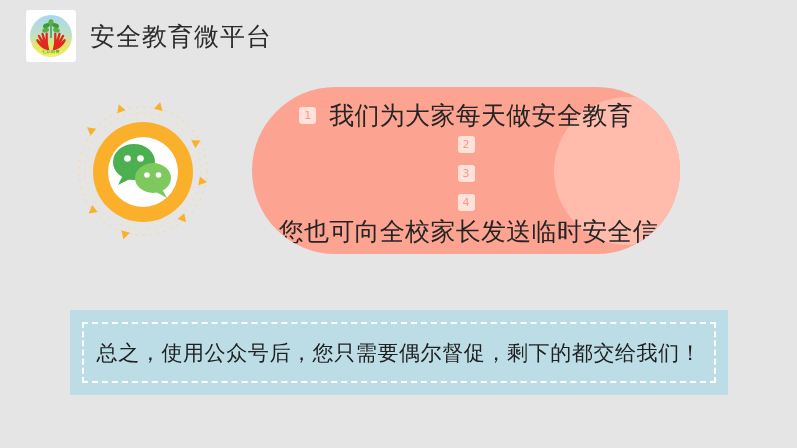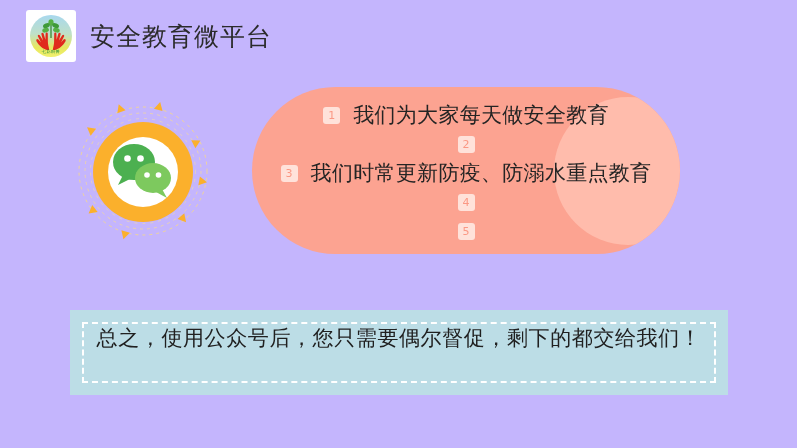--- a/index.html
+++ b/index.html
@@ -14,21 +14,21 @@
     background: #fbfbc0;
     font-family: "DejaVu Sans", "Liberation Sans", sans-serif;
     position: relative;
   }
 
   .slide {
     position: absolute;
     left: 0; top: 0;
     width: 797px;
     height: 448px;
-    background: #c4b5fd;
+    background: #e5e5e5;
   }
 
   
   .header {
     position: absolute;
     left: 26px;
     top: 10px;
     display: flex;
     align-items: center;
   }
@@ -164,21 +164,21 @@
     background: #ffe2da;
     color: #fb9884;
     font-size: 11px;
     line-height: 17px;
     text-align: center;
     flex: 0 0 auto;
     font-family: "DejaVu Sans", "Liberation Sans", sans-serif;
   }
   .pill-item .ptext {
     margin-left: 13px;
-    font-size: 21px;
+    font-size: 25px;
     color: #242424;
     white-space: nowrap;
     letter-spacing: 0.3px;
     font-family: "DejaVu Sans", "Liberation Sans", sans-serif;
     text-align: right;
   }
 
   
   .banner {
     position: absolute;
@@ -189,21 +189,21 @@
     background: #bcdde6;
   }
   .banner-dash {
     position: absolute;
     left: 12px;
     top: 12px;
     right: 12px;
     bottom: 12px;
     border: 2px dashed #ffffff;
     display: flex;
-    align-items: flex-start;
+    align-items: center;
     justify-content: center;
     box-sizing: border-box;
   }
   .banner-text {
     font-size: 21px;
     color: #202020;
     letter-spacing: 0.6px;
     white-space: nowrap;
     font-family: "DejaVu Sans", "Liberation Sans", sans-serif;
   }
@@ -287,29 +287,29 @@
         <span class="badge">1</span>
         <span class="ptext">我们为大家每天做安全教育</span>
       </div>
 
       <div class="pill-item">
         <span class="badge">2</span>
       </div>
 
       <div class="pill-item">
         <span class="badge">3</span>
-        <span class="ptext">我们时常更新防疫、防溺水重点教育</span>
       </div>
 
       <div class="pill-item">
         <span class="badge">4</span>
       </div>
 
       <div class="pill-item">
         <span class="badge">5</span>
+        <span class="ptext">您也可向全校家长发送临时安全信息</span>
       </div>
 
     </div>
   </div>
 
   <div class="banner">
     <div class="banner-dash">
       <div class="banner-text">总之，使用公众号后，您只需要偶尔督促，剩下的都交给我们！</div>
     </div>
   </div>

